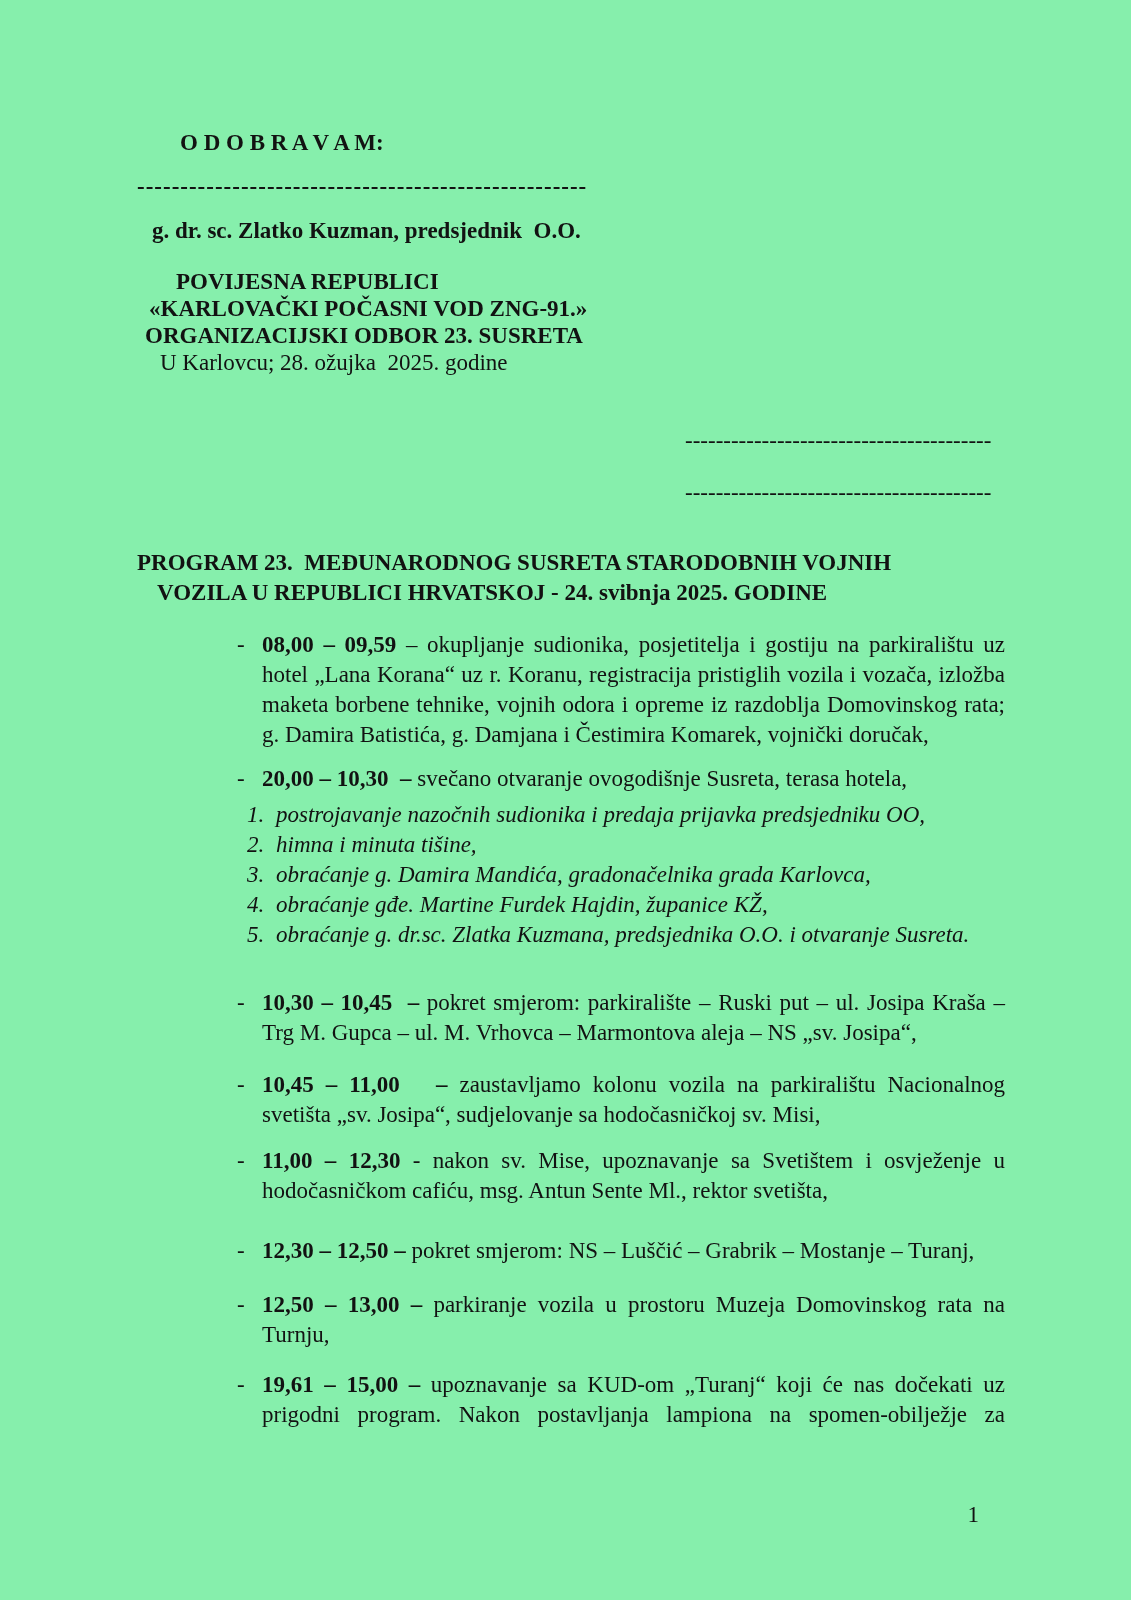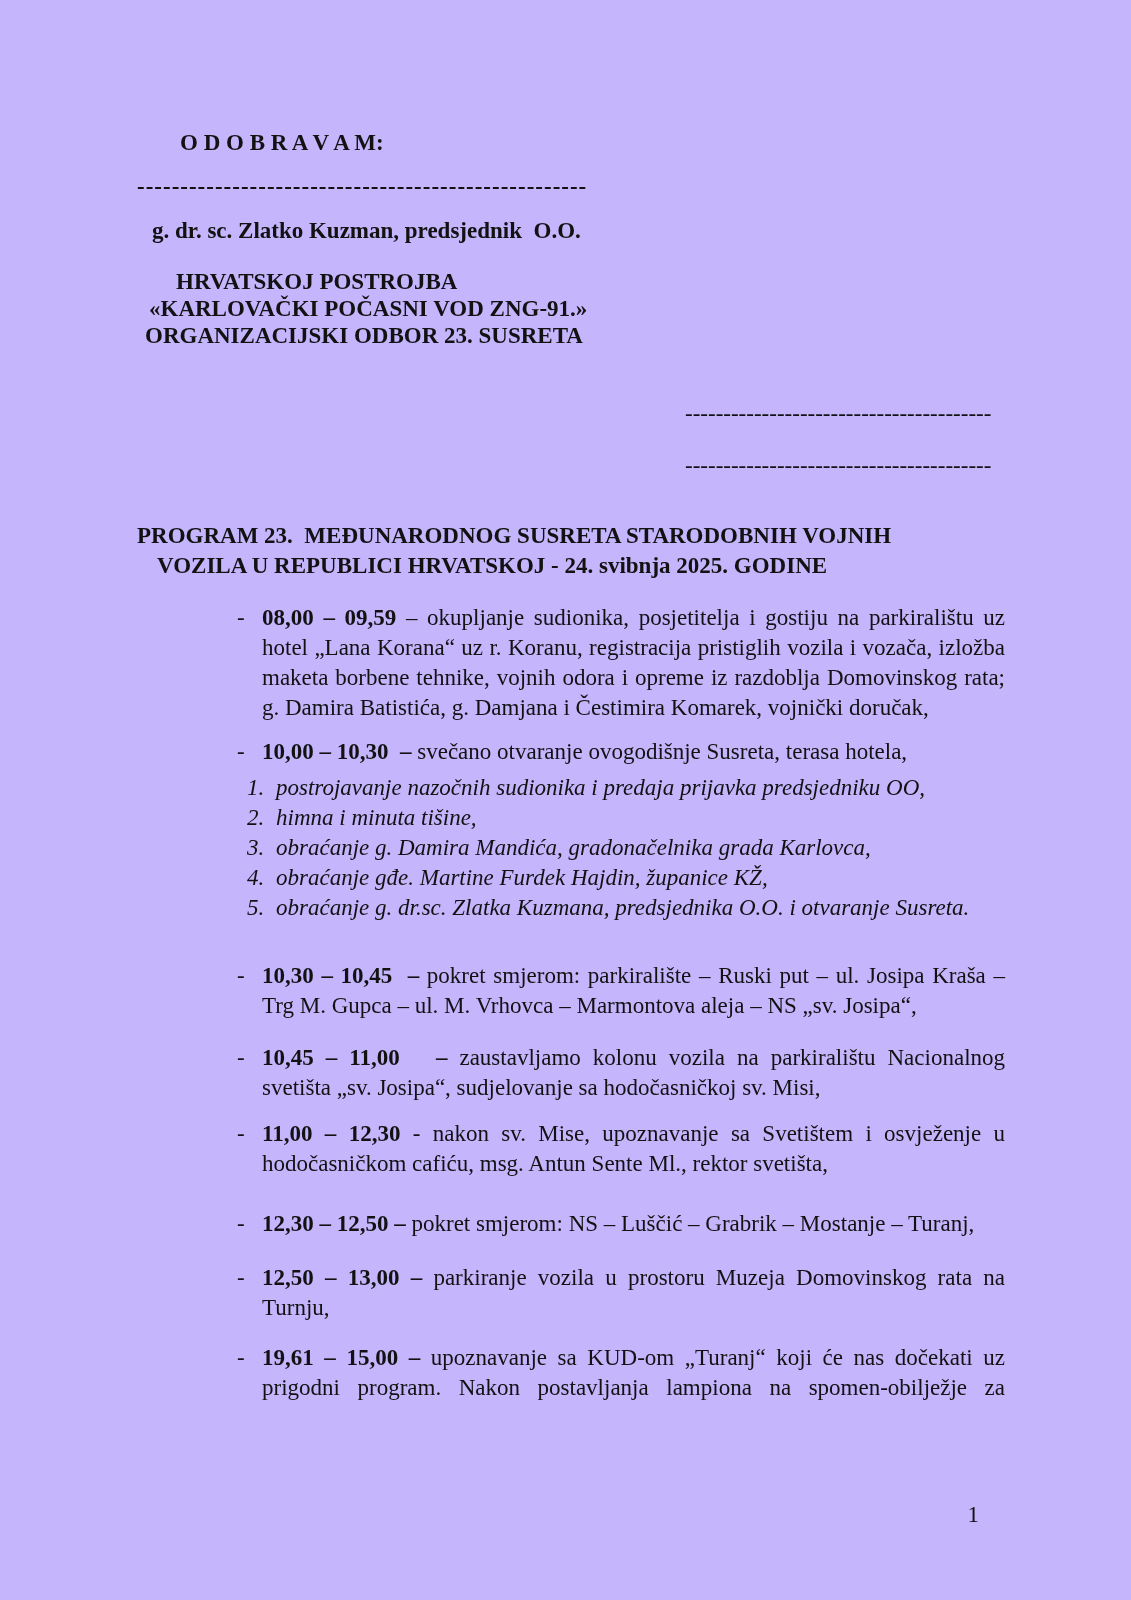--- a/index.html
+++ b/index.html
@@ -1,18 +1,18 @@
 <!DOCTYPE html>
 <html><head>
 <meta charset="utf-8">
 <style>
   html,body{margin:0;padding:0;background:#e8e8e8;}
   .page{
     width:1131px;height:1600px;
-    background:#c4b5fd;
+    background:#86efac;
     position:relative;
     box-sizing:border-box;
     padding:0 126px 0 137px;
     font-family:"Liberation Serif","DejaVu Serif",serif;
     color:#121212;
     font-size:23px;
     line-height:27px;
     overflow:hidden;
   }
   .prewrap{white-space:pre-wrap;}
@@ -97,23 +97,24 @@
 
 <div class="page">
 
   <div class="approval-title prewrap">O D O B R A V A M:</div>
 
   <div class="rule">----------------------------------------------------</div>
 
   <div class="approval-name prewrap">g. dr. sc. Zlatko Kuzman, predsjednik  O.O.</div>
 
   <div class="unit">
-    <div class="unit-line1">HRVATSKOJ POSTROJBA</div>
+    <div class="unit-line1">POVIJESNA REPUBLICI</div>
     <div class="unit-line2">«KARLOVAČKI POČASNI VOD ZNG-91.»</div>
     <div class="unit-line3">ORGANIZACIJSKI ODBOR 23. SUSRETA</div>
+    <div class="unit-date prewrap">U Karlovcu; 28. ožujka  2025. godine</div>
   </div>
 
   <div class="sig-block">
     <div class="sig-line1">----------------------------------------</div>
     <div class="sig-line2">----------------------------------------</div>
   </div>
 
   <div class="prog-title">
     <div class="t1 prewrap">PROGRAM 23.  MEĐUNARODNOG SUSRETA STARODOBNIH VOJNIH</div>
     <div class="t2 prewrap">VOZILA U REPUBLICI HRVATSKOJ - 24. svibnja 2025. GODINE</div>
@@ -121,21 +122,21 @@
 
   <div class="schedule">
 
     <div class="item mt1">
       <span class="marker">-</span>
       <p class="itext"><strong class="time">08,00 – 09,59</strong> <span>– okupljanje sudionika, posjetitelja i gostiju na parkiralištu uz hotel „Lana Korana“ uz r. Koranu, registracija pristiglih vozila i vozača, izložba maketa borbene tehnike, vojnih odora i opreme iz razdoblja Domovinskog rata; g. Damira Batistića, g. Damjana i Čestimira Komarek, vojnički doručak,</span></p>
     </div>
 
     <div class="item mt2">
       <span class="marker">-</span>
-      <p class="itext"><strong class="time">10,00 – 10,30  –</strong> <span>svečano otvaranje ovogodišnje Susreta, terasa hotela,</span></p>
+      <p class="itext"><strong class="time">20,00 – 10,30  –</strong> <span>svečano otvaranje ovogodišnje Susreta, terasa hotela,</span></p>
     </div>
 
     <ol class="sublist">
       <li>postrojavanje nazočnih sudionika i predaja prijavka predsjedniku OO,</li>
       <li>himna i minuta tišine,</li>
       <li>obraćanje g. Damira Mandića, gradonačelnika grada Karlovca,</li>
       <li>obraćanje gđe. Martine Furdek Hajdin, županice KŽ,</li>
       <li>obraćanje g. dr.sc. Zlatka Kuzmana, predsjednika O.O. i otvaranje Susreta.</li>
     </ol>
 

